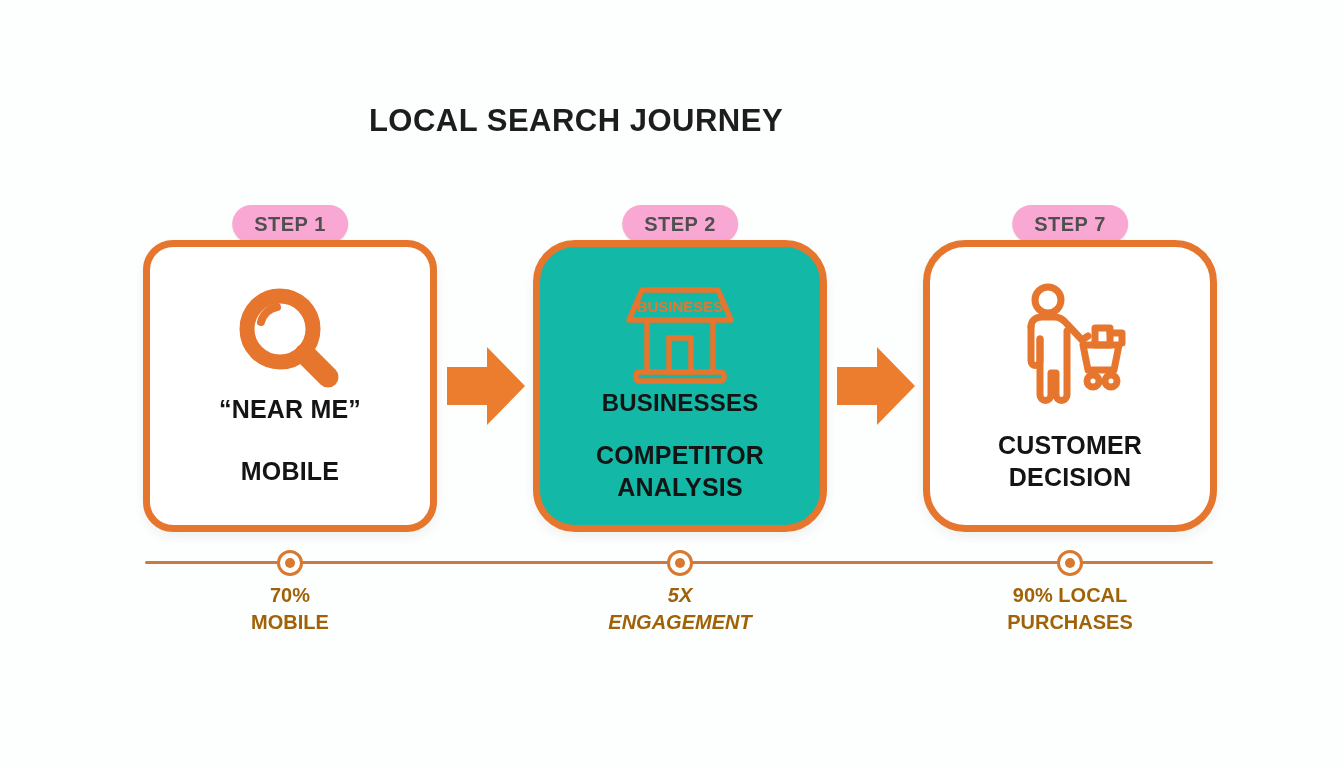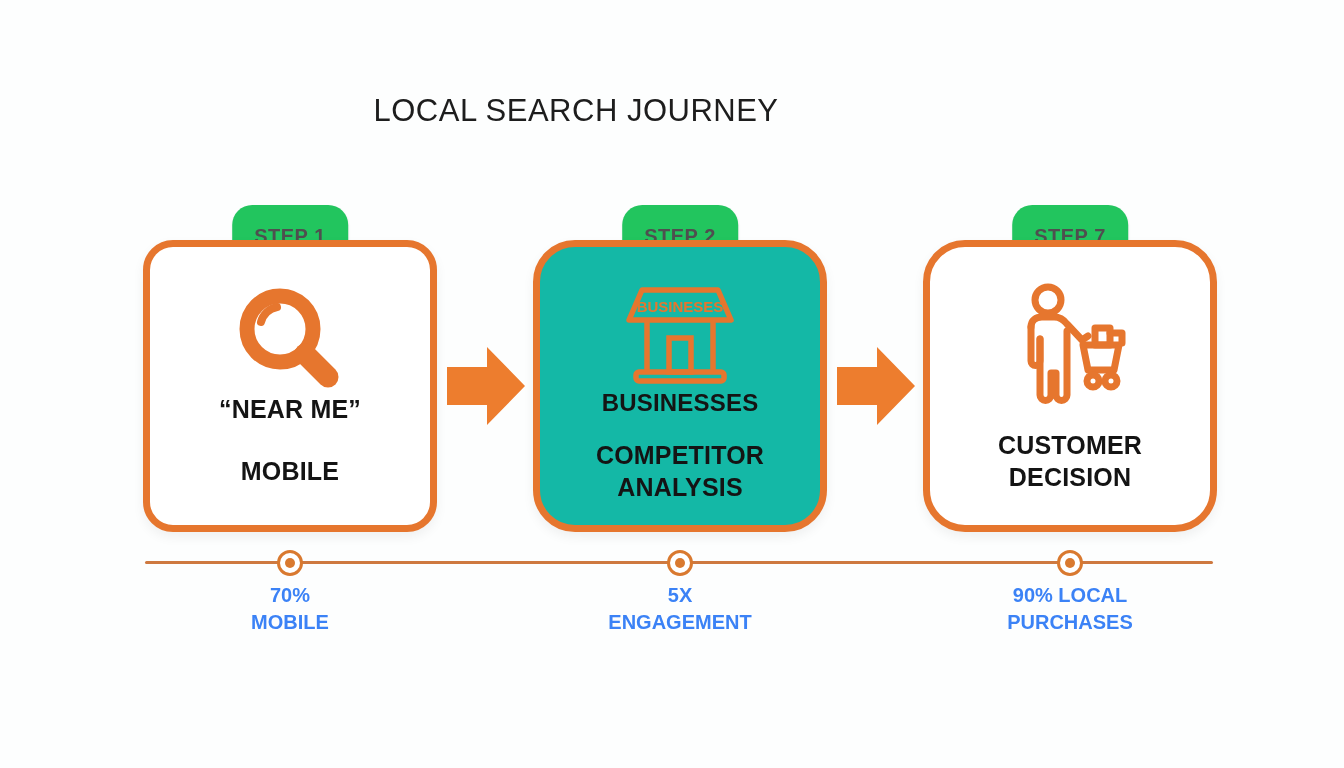--- a/index.html
+++ b/index.html
@@ -5,29 +5,29 @@
   html,body{margin:0;padding:0;}
   body{
     width:1344px;height:768px;position:relative;overflow:hidden;
     background:#fdfefe;
     font-family:"Liberation Sans","DejaVu Sans",sans-serif;
     color:#1b1b1b;
   }
   .stage{position:absolute;inset:0;}
 
   .title{
-    position:absolute;top:93px;left:0;width:1152px;
-    text-align:center;font-size:31px;font-weight:400;
+    position:absolute;top:103px;left:0;width:1152px;
+    text-align:center;font-size:31px;font-weight:700;
     letter-spacing:.5px;color:#1d1d1d;
   }
 
   .badge{
     position:absolute;top:205px;height:38px;line-height:38px;
-    padding:12px 22px;border-radius:20px;
-    background:#22c55e;color:#4f4f4f;
+    padding:0 22px;border-radius:20px;
+    background:#f9a8d4;color:#4f4f4f;
     font-size:20px;font-weight:700;letter-spacing:.5px;
     transform:translateX(-50%);
     box-shadow:0 1px 2px rgba(0,0,0,.08);
     z-index:1;
   }
   .badge1{left:290px;} .badge2{left:680px;} .badge3{left:1070px;}
 
   .step-box{
     position:absolute;top:240px;width:280px;height:278px;
     border:7px solid #e6762e;border-radius:42px;background:#ffffff;
@@ -59,23 +59,23 @@
   .tl-dot::after{
     content:"";position:absolute;left:50%;top:50%;
     width:10px;height:10px;border-radius:50%;background:#d9792f;
     transform:translate(-50%,-50%);
   }
   .dot1{left:290px;} .dot2{left:680px;} .dot3{left:1070px;}
 
   .milestone{
     position:absolute;top:582px;width:300px;text-align:center;
     transform:translateX(-50%);
-    font-size:20px;font-weight:700;color:#3b82f6;line-height:27px;
+    font-size:20px;font-weight:700;color:#a16207;line-height:27px;
   }
-  .ms1{left:290px;} .ms2{left:680px;} .ms3{left:1070px;}
+  .ms1{left:290px;} .ms2{left:680px;font-style:italic;} .ms3{left:1070px;}
 </style>
 </head>
 <body>
 
 <div class="stage">
 
   <div class="title">LOCAL SEARCH JOURNEY</div>
 
   <div class="badge badge1">STEP 1</div>
   <div class="badge badge2">STEP 2</div>

